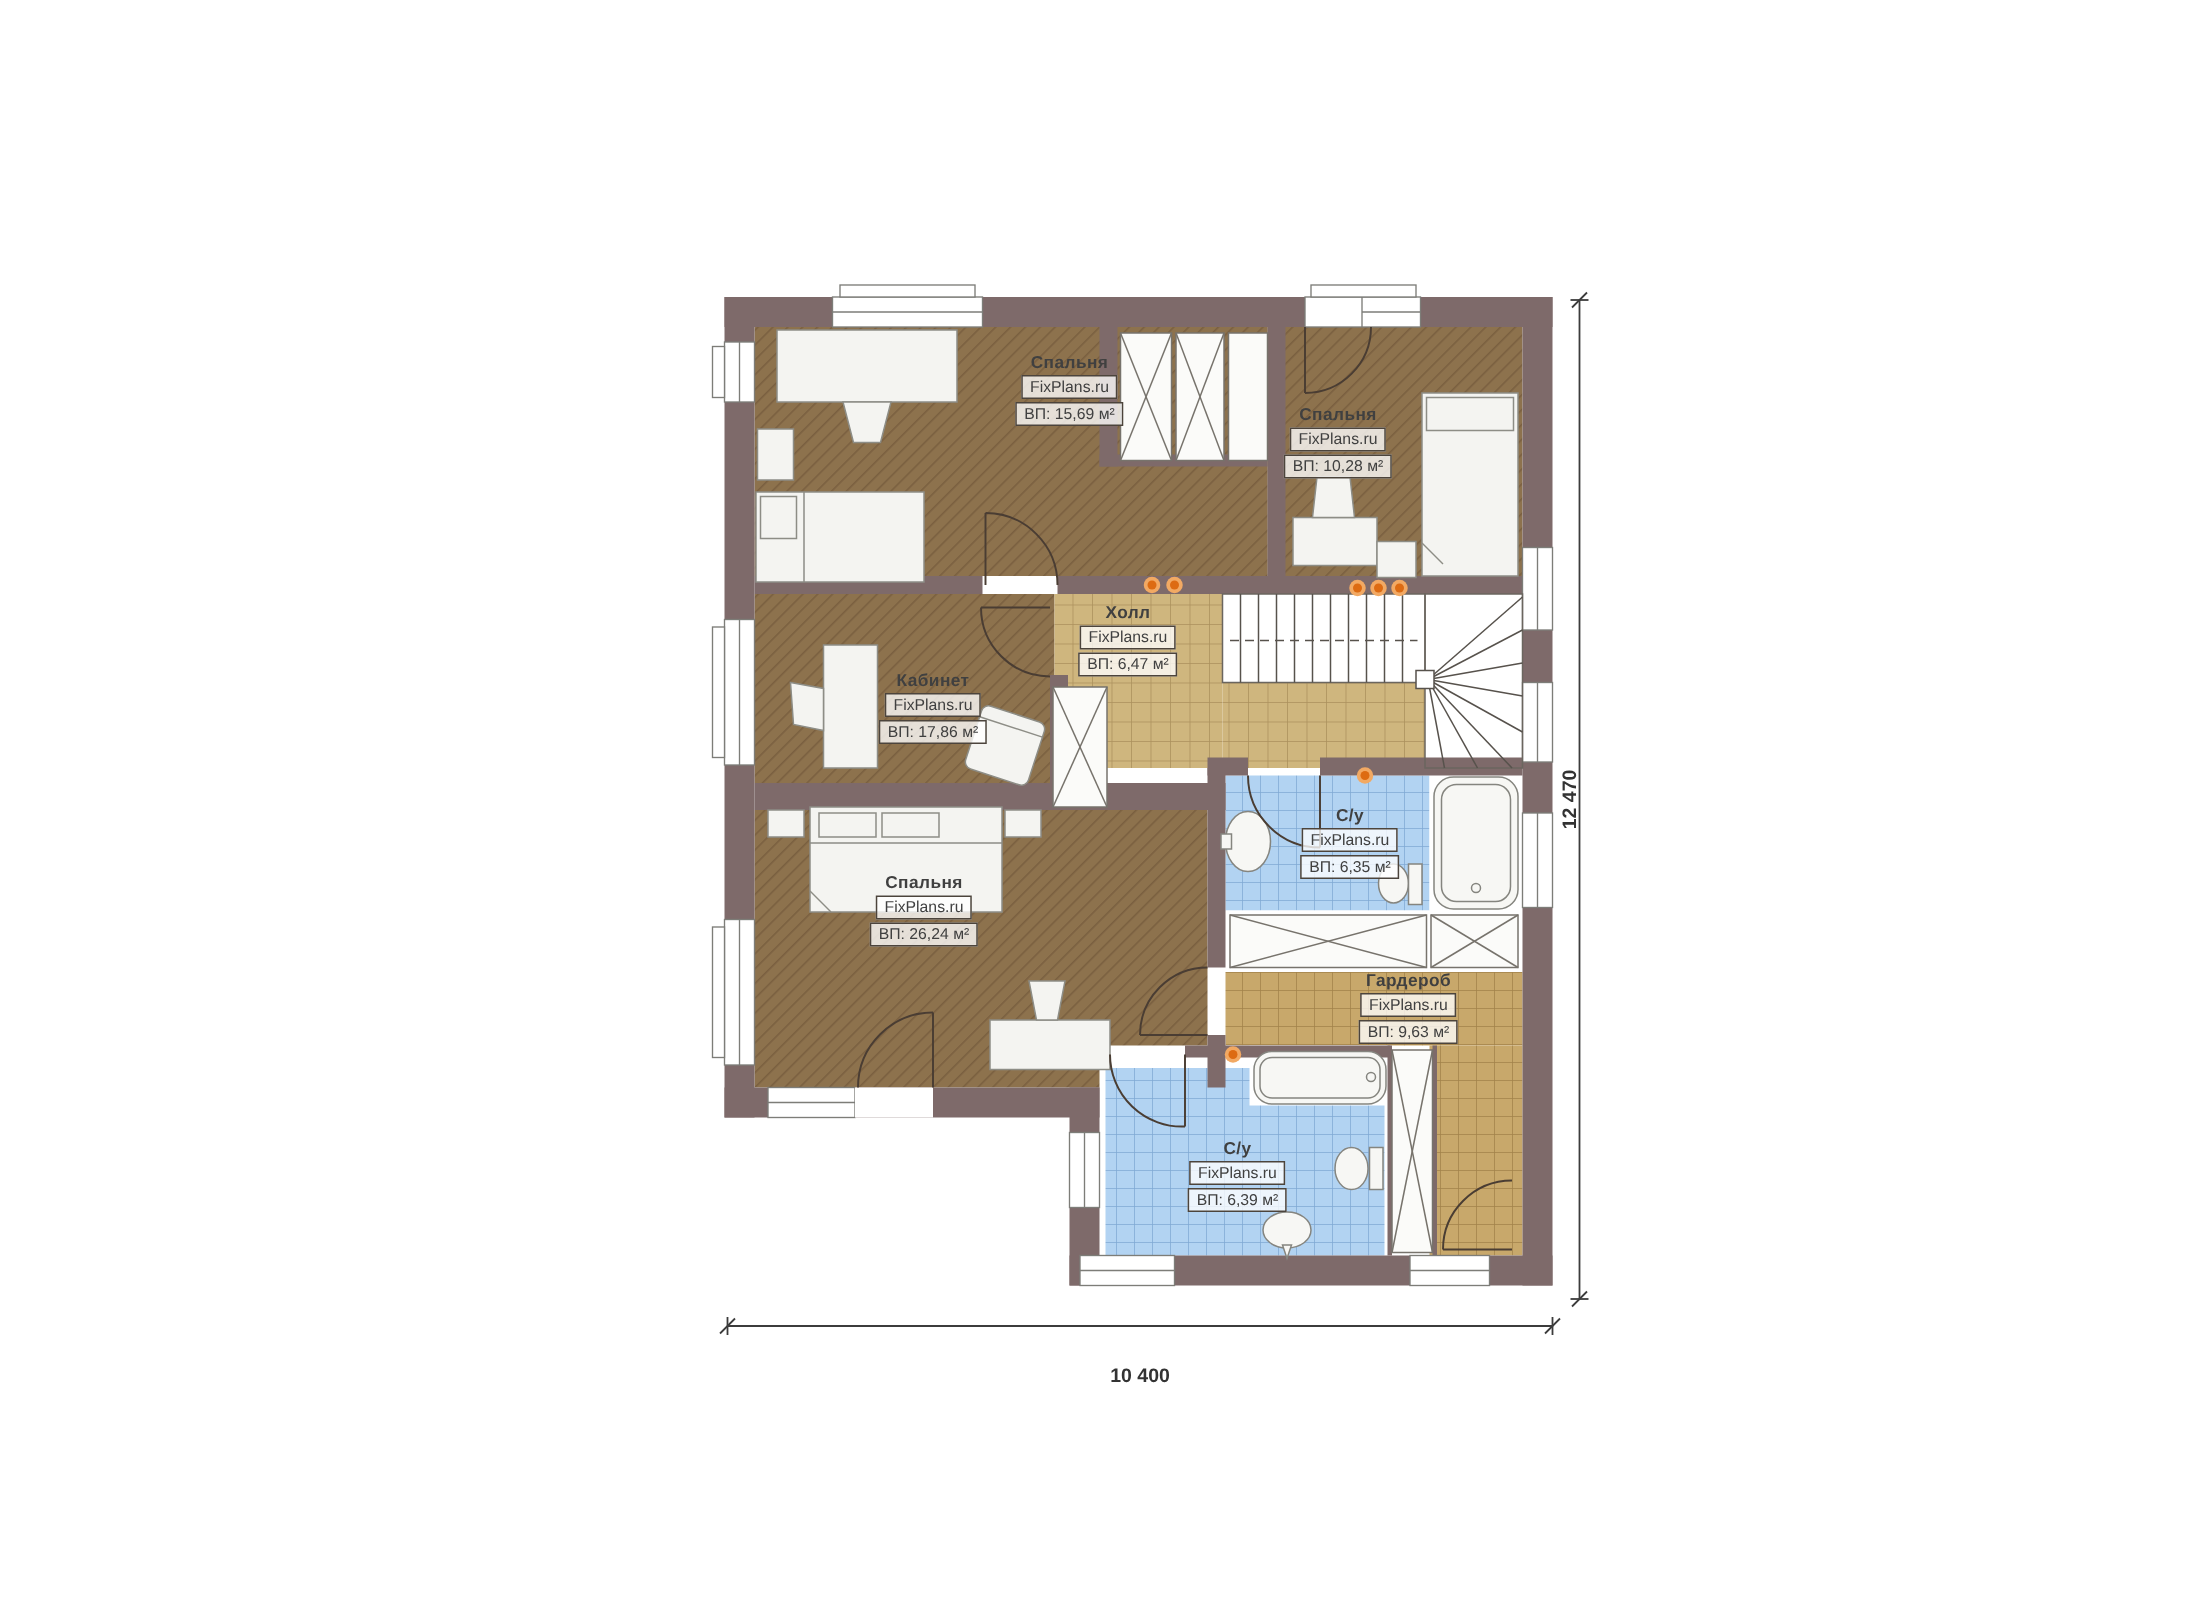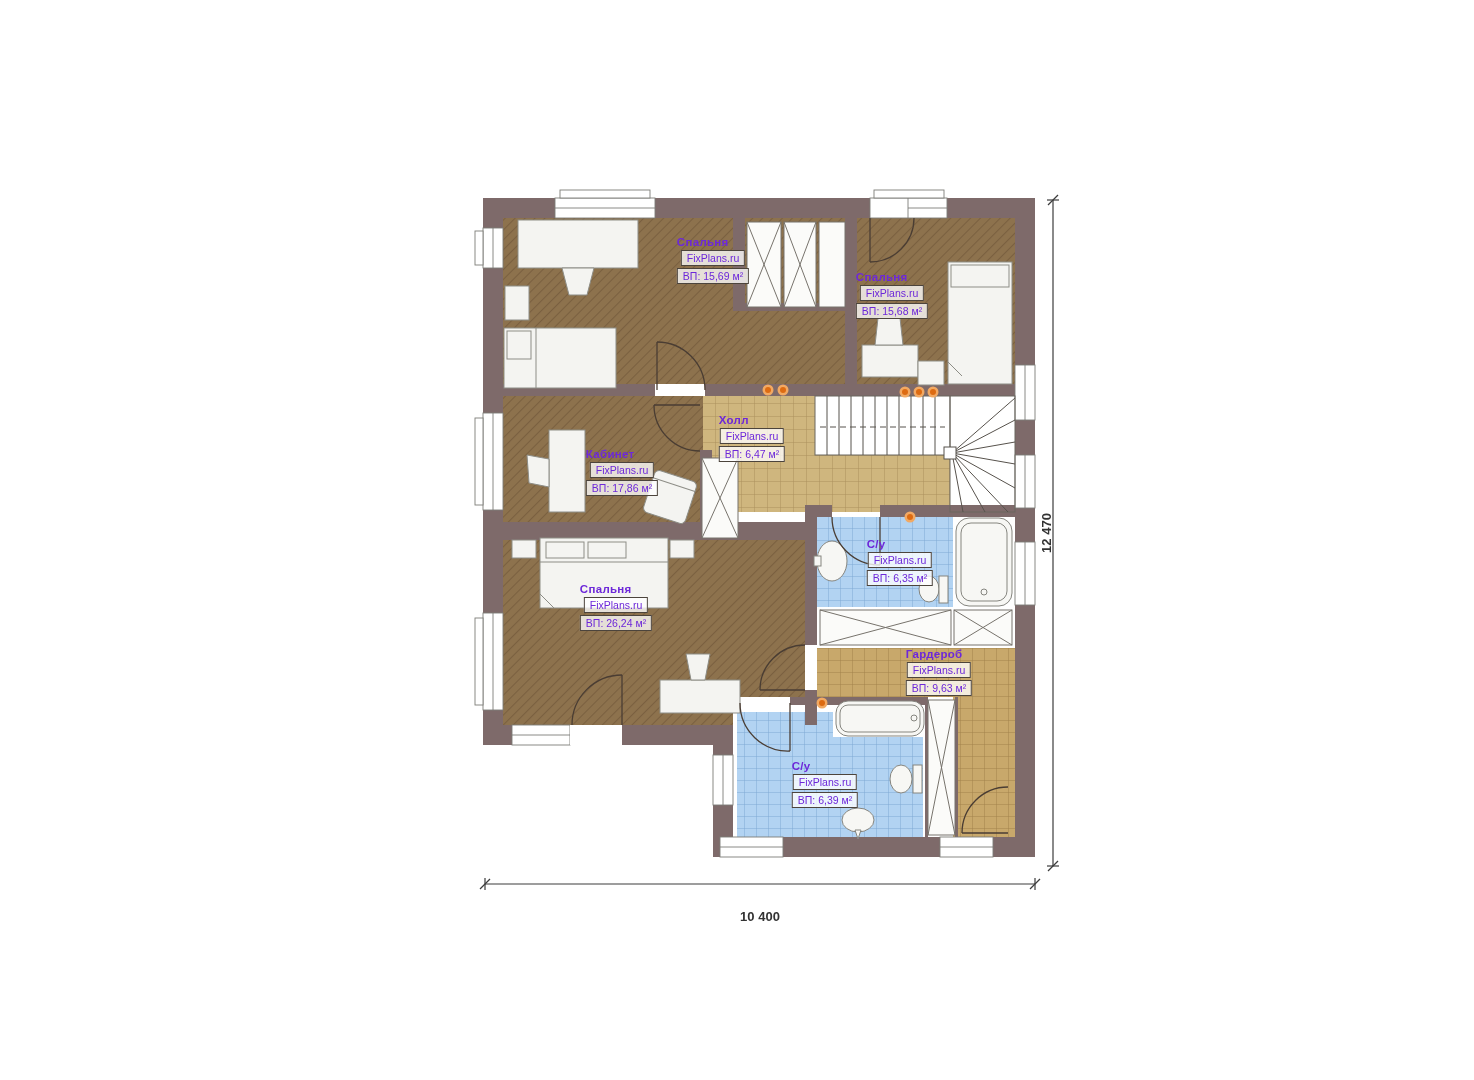--- a/index.html
+++ b/index.html
@@ -1,20 +1,20 @@
 <!DOCTYPE html>
 <html><head>
 <meta charset="utf-8">
 <style>
   html,body{margin:0;padding:0;background:#ffffff;}
   #stage{position:relative;width:1474px;height:1080px;background:#fff;overflow:hidden;
          font-family:"Liberation Sans", sans-serif;}
   #plan-svg{position:absolute;left:0;top:0;}
-  .room-label{position:absolute;transform:translateX(-50%);z-index:5;
-              color:#6d28d9;pointer-events:none;}
+  .room-label{position:absolute;transform:translateX(-50%);text-align:center;z-index:5;
+              color:#404040;pointer-events:none;}
   .room-name{font-size:11.5px;font-weight:bold;letter-spacing:.3px;white-space:nowrap;}
   .room-box{display:block;margin:2px auto 0;width:max-content;font-size:10.5px;line-height:14px;
             padding:0 5px;border:1px solid #4c443c;background:rgba(255,255,255,.78);white-space:nowrap;}
   .dim-label{position:absolute;font-size:13px;font-weight:bold;color:#333;white-space:nowrap;z-index:5;}
   #dim-bottom{transform:translateX(-50%);}
   #dim-right{transform:translate(-50%,-50%) rotate(-90deg);}
 </style>
 </head>
 <body>
 
@@ -360,28 +360,28 @@
 </svg>
 
   <div class="room-label" style="left:713px;top:236px">
     <div class="room-name">Спальня</div>
     <div class="room-box">FixPlans.ru</div>
     <div class="room-box">ВП: 15,69 м²</div>
   </div>
   <div class="room-label" style="left:892px;top:271px">
     <div class="room-name">Спальня</div>
     <div class="room-box">FixPlans.ru</div>
-    <div class="room-box">ВП: 15,68 м²</div>
+    <div class="room-box">ВП: 10,28 м²</div>
   </div>
   <div class="room-label" style="left:622px;top:448px">
     <div class="room-name">Кабинет</div>
     <div class="room-box">FixPlans.ru</div>
     <div class="room-box">ВП: 17,86 м²</div>
   </div>
-  <div class="room-label" style="left:752px;top:414px">
+  <div class="room-label" style="left:752px;top:403px">
     <div class="room-name">Холл</div>
     <div class="room-box">FixPlans.ru</div>
     <div class="room-box">ВП: 6,47 м²</div>
   </div>
   <div class="room-label" style="left:616px;top:583px">
     <div class="room-name">Спальня</div>
     <div class="room-box">FixPlans.ru</div>
     <div class="room-box">ВП: 26,24 м²</div>
   </div>
   <div class="room-label" style="left:900px;top:538px">

